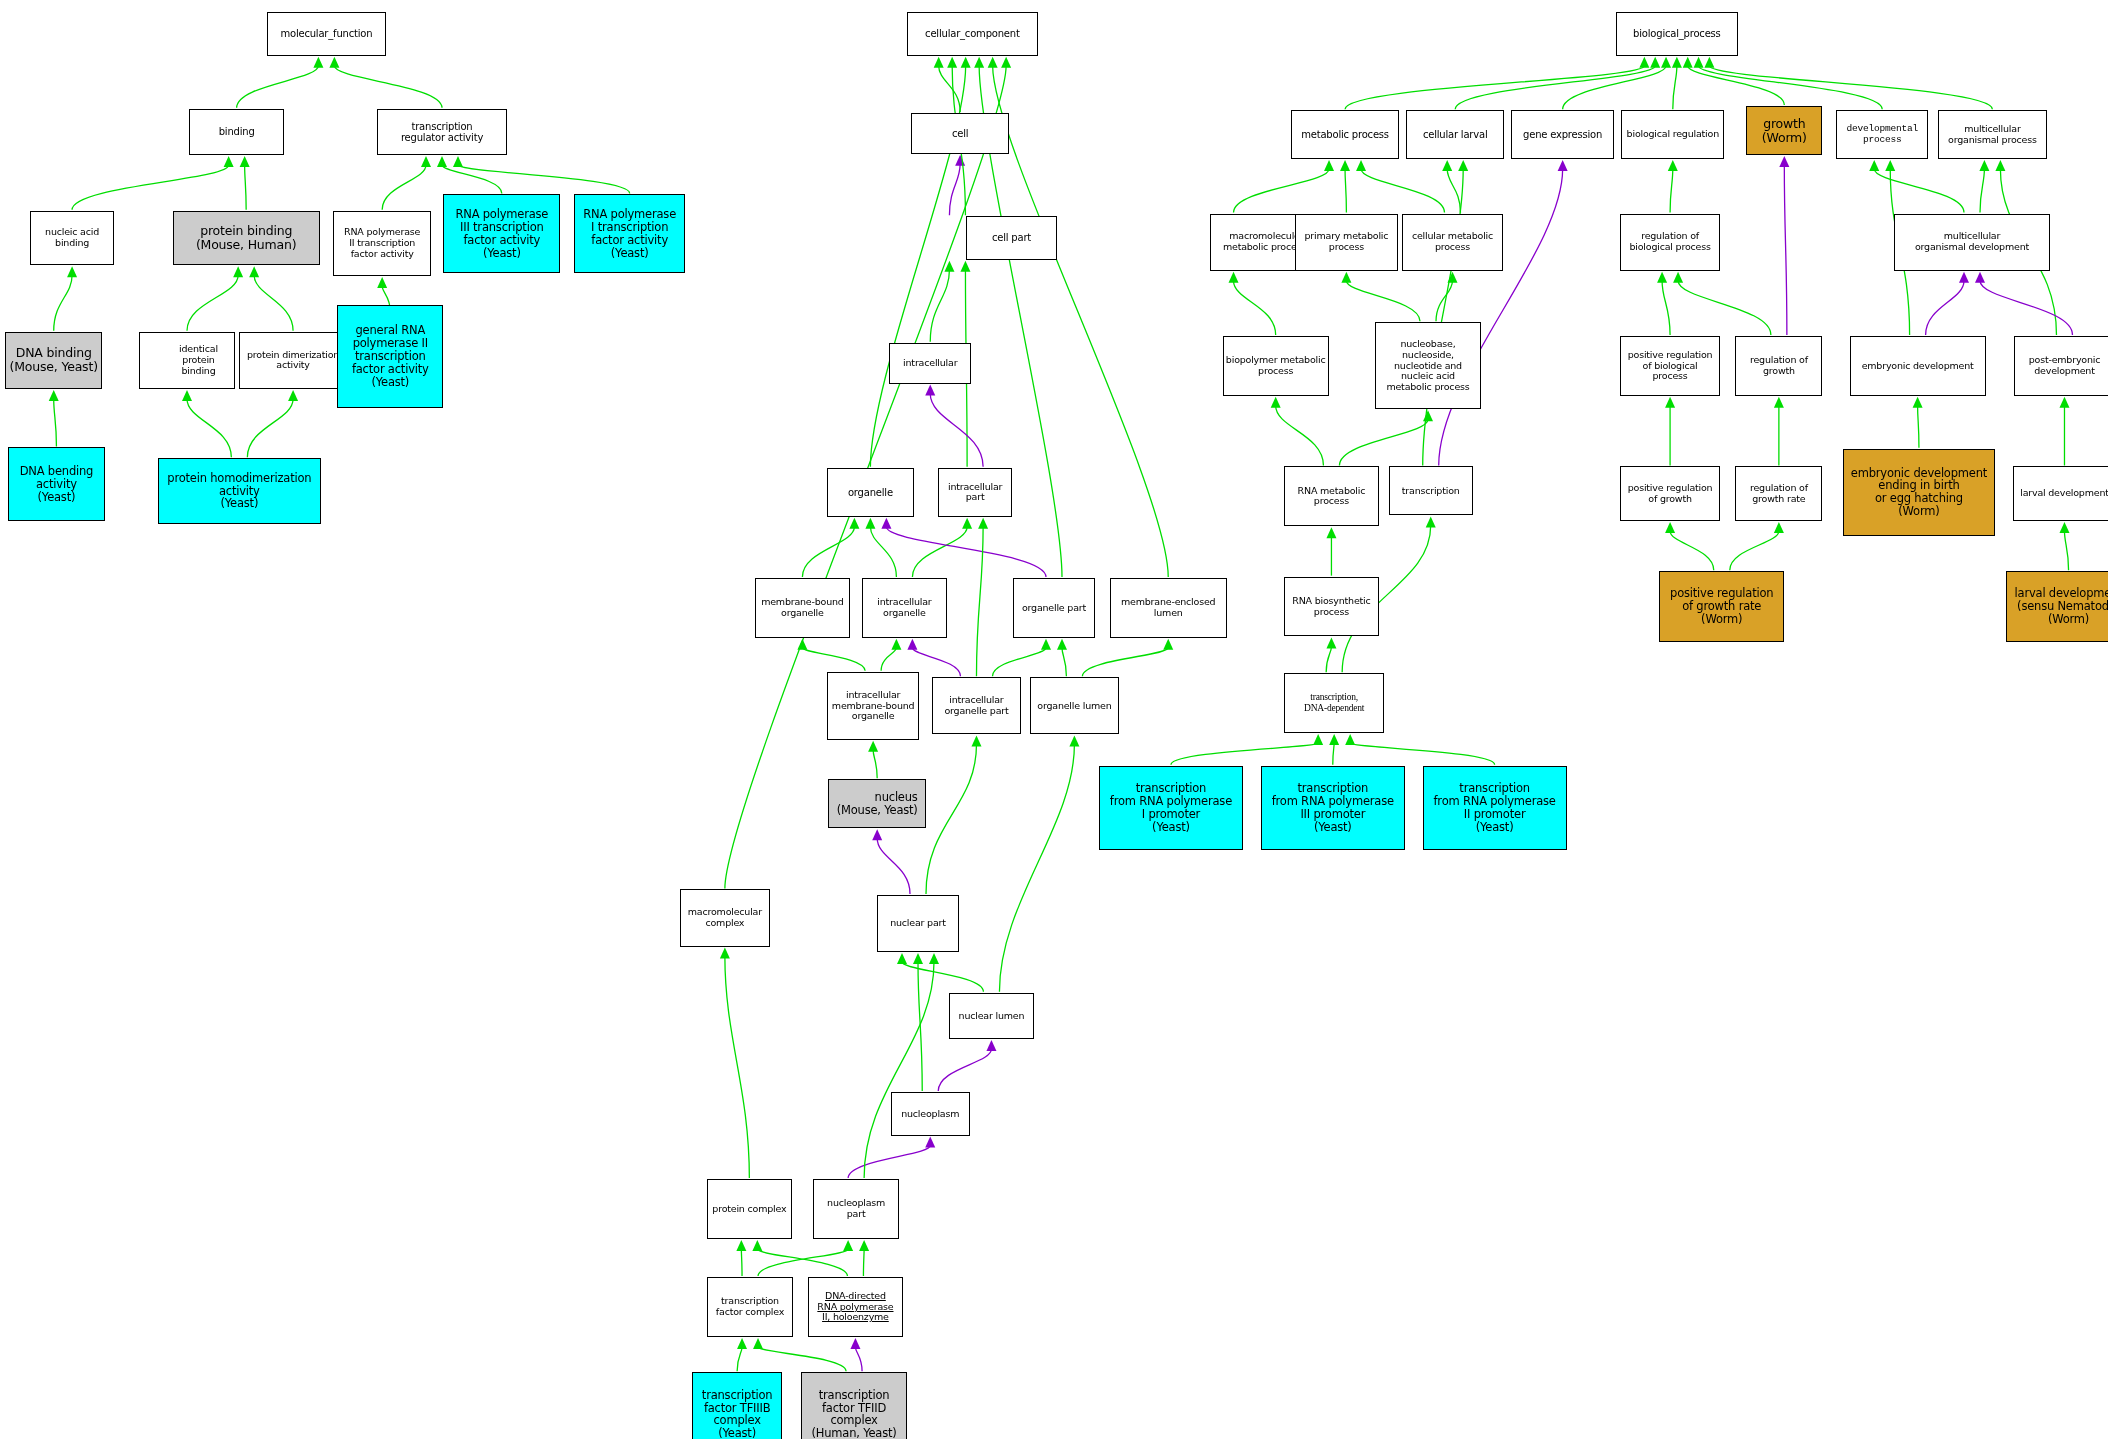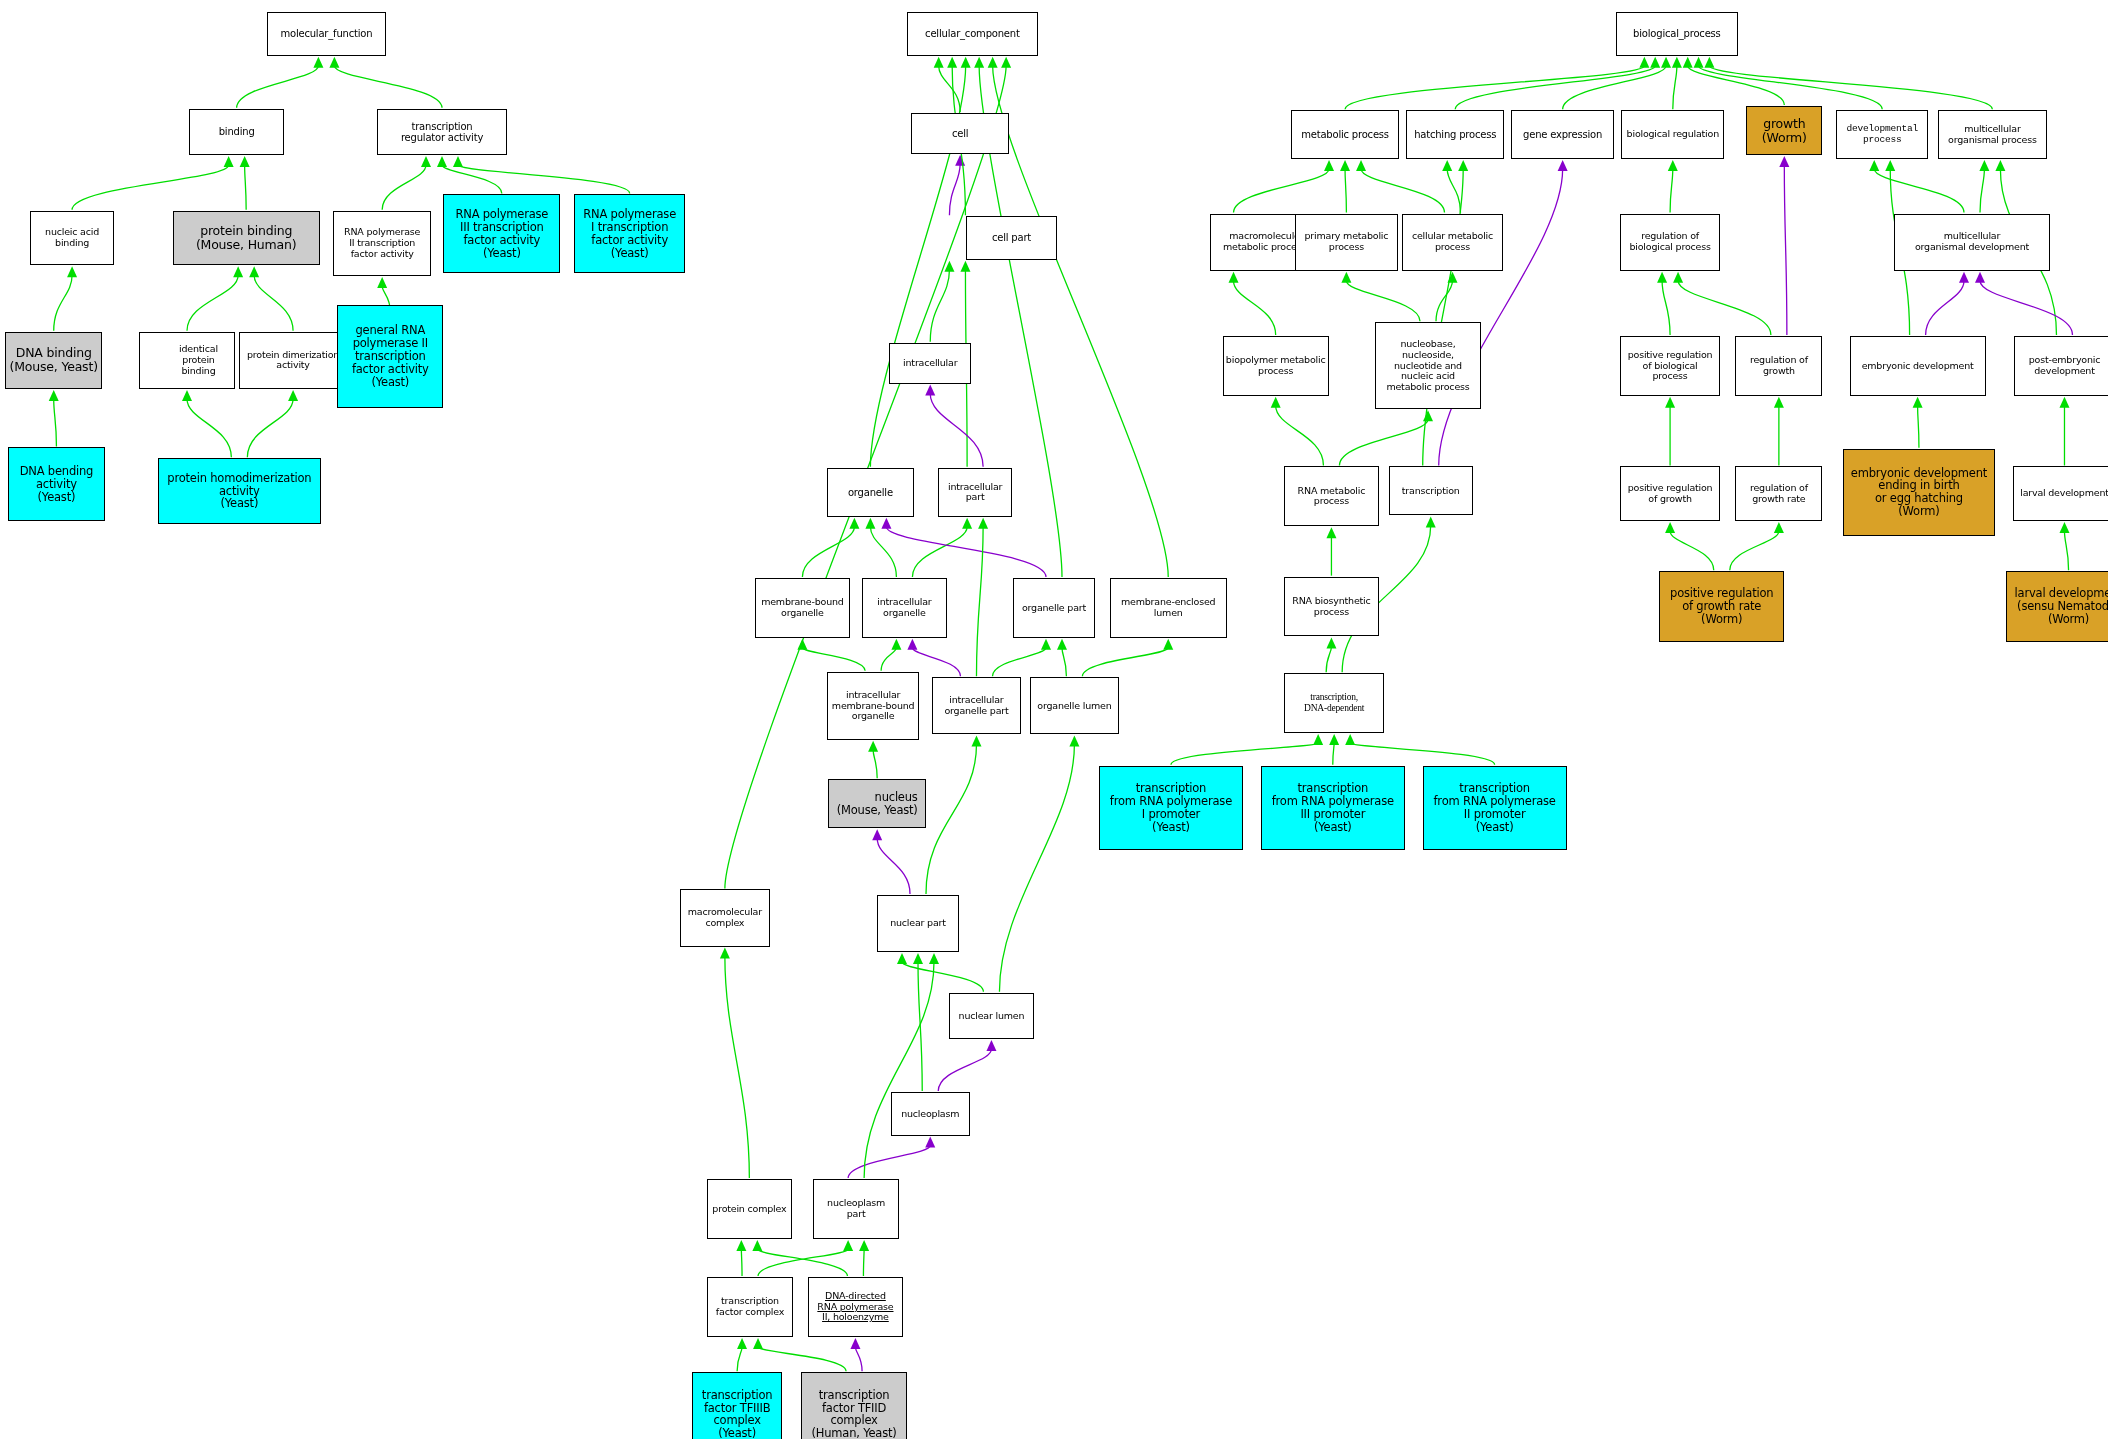--- a/index.html
+++ b/index.html
@@ -302,21 +302,21 @@
       <div class="node cyan fs11" style="left: 692.24px; top: 1372.24px; width: 89.76px; height: 84.32px;">transcription
 factor TFIIIB
 complex
 (Yeast)</div>
       <div class="node grey fs11" style="left: 801.04px; top: 1372.24px; width: 106.08px; height: 84.32px;">transcription
 factor TFIID
 complex
 (Human, Yeast)</div>
       <div class="node  fs10" style="left: 1615.68px; top: 12.24px; width: 122.4px; height: 43.52px;">biological_process</div>
       <div class="node  fs10" style="left: 1290.64px; top: 110.16px; width: 108.8px; height: 48.96px;">metabolic process</div>
-      <div class="node  fs10" style="left: 1406.24px; top: 110.16px; width: 97.92px; height: 48.96px;">hatching process</div>
+      <div class="node  fs10" style="left: 1406.24px; top: 110.16px; width: 97.92px; height: 48.96px;">cellular larval</div>
       <div class="node  fs10" style="left: 1510.96px; top: 110.16px; width: 103.36px; height: 48.96px;">gene expression</div>
       <div class="node  fs9" style="left: 1621.12px; top: 110.16px; width: 103.36px; height: 48.96px;">biological regulation</div>
       <div class="node gold fs12" style="left: 1746.24px; top: 106.08px; width: 76.16px; height: 48.96px;">growth
 (Worm)</div>
       <div class="node  fs9" style="left: 1836px; top: 110.16px; width: 92.48px; height: 48.96px; font-family: Liberation Mono, monospace;">developmental
 process</div>
       <div class="node  fs9" style="left: 1938px; top: 110.16px; width: 108.8px; height: 48.96px;">multicellular
 organismal process</div>
       <div class="node  fs9" style="left: 1179.12px; top: 213.52px; width: 108.8px; height: 57.12px; margin-left: 31px;">macromolecule
 metabolic process</div>

